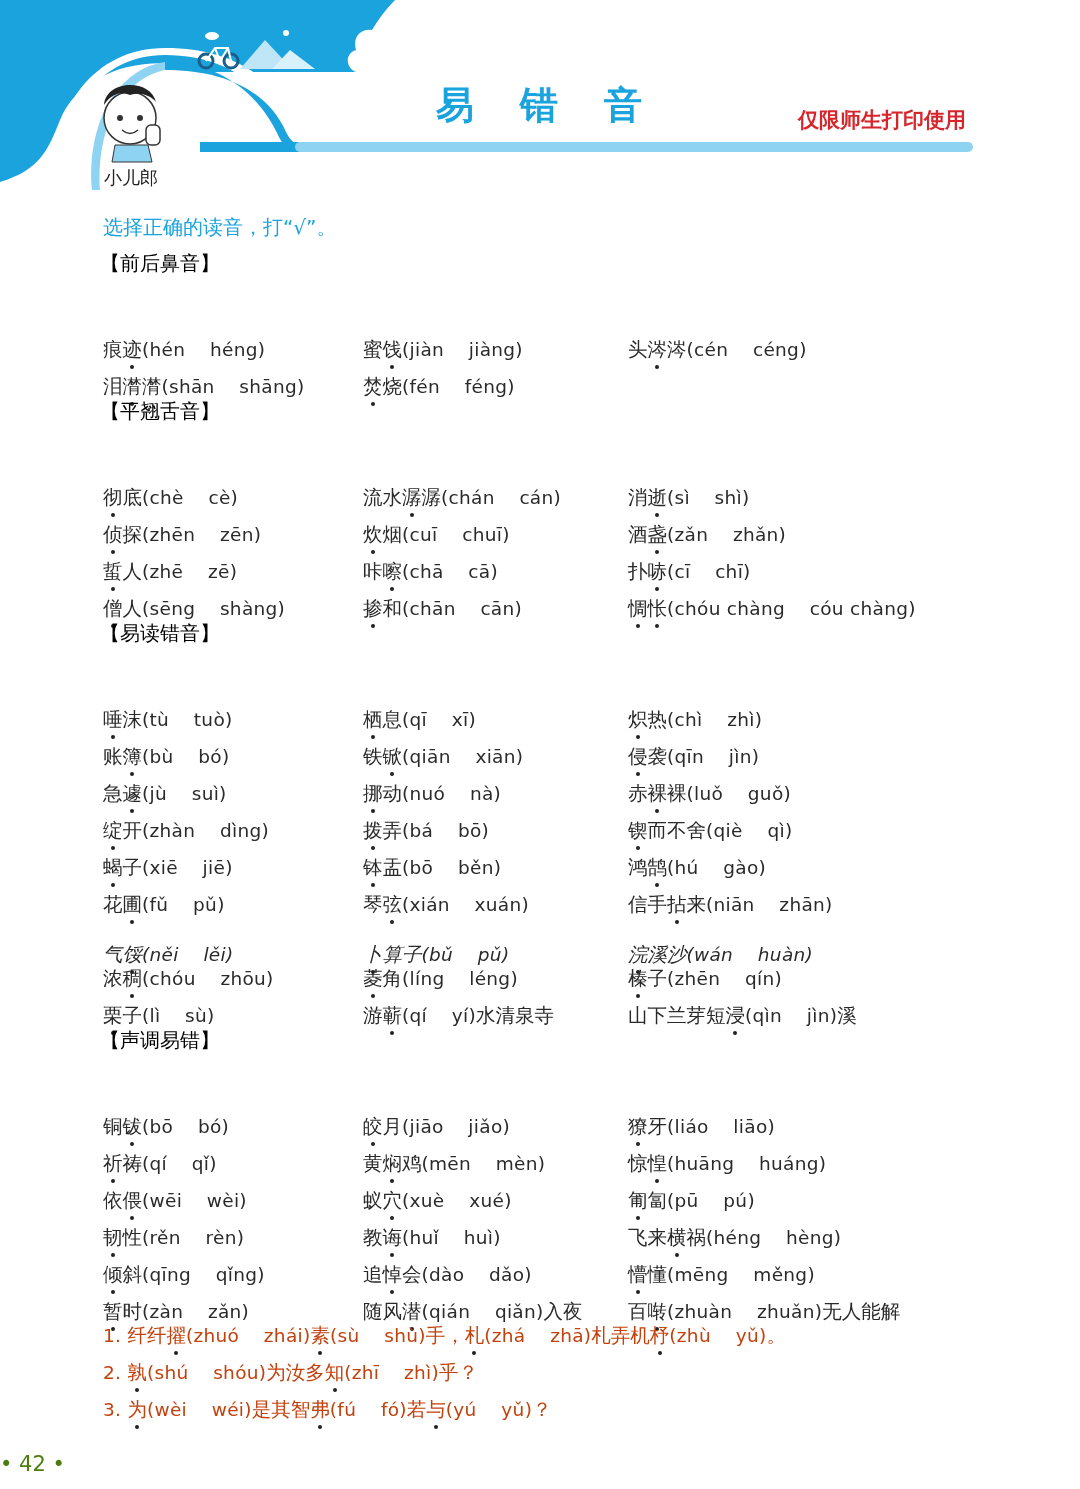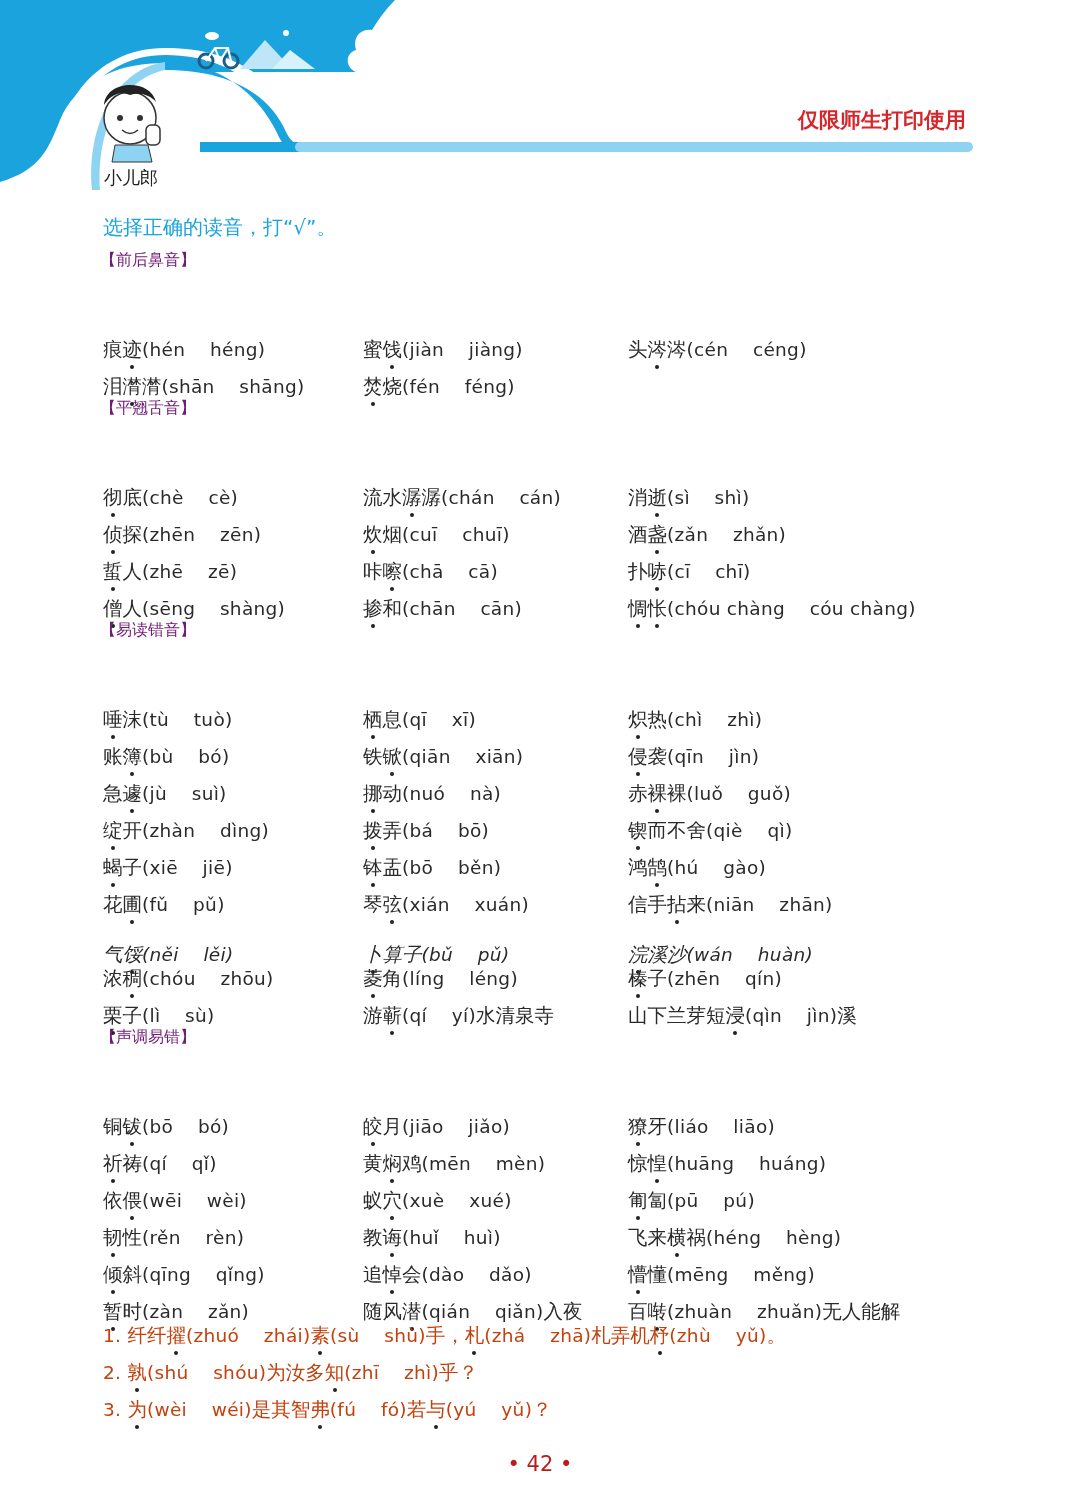--- a/index.html
+++ b/index.html
@@ -23,43 +23,43 @@
     font-size: 18px; color: #222; white-space: nowrap; text-align: center;
   }
 
   
   .instruction {
     position: absolute; left: 103px; top: 214px;
     font-size: 20px; color: #1aa3dc; white-space: nowrap;
   }
   .section-title {
     position: absolute; left: 100px;
-    font-family: Liberation Sans, sans-serif; font-size: 16px; color: #701a75; white-space: nowrap;
+    font-family: Liberation Sans, sans-serif; font-size: 20px; color: #000000; white-space: nowrap;
   }
   .row { position: absolute; left: 0; width: 1080px; height: 37px; margin-top: 48px; }
   .item {
     position: absolute; top: 0; font-size: 19.5px; white-space: pre; color: #2a2a2a;
   }
   .c0 { left: 103px; }
   .c1 { left: 363px; }
   .c2 { left: 628px; }
   .hz { font-family: "DejaVu Serif", serif; position: relative; }
   .py { font-family: "DejaVu Sans", sans-serif; font-size: 18.5px; letter-spacing: 0.3px; }
   .dot { position: relative; }
   .dot::after {
     content: ""; position: absolute; left: 50%; bottom: -8px; width: 4px; height: 4px;
     margin-left: -2px; border-radius: 50%; background: #222;
   }
 
   .sentence {
     position: absolute; left: 103px; font-size: 19.5px; white-space: pre; color: #c2410c;
   }
   .page-number {
-    position: absolute; left: 0; width: 1080px; top: 1452px; text-align: center;
-    font-size: 21px; color: #b91c1c; white-space: nowrap;
+    position: absolute; left: 0; width: 1080px; top: 1452px; text-align: left;
+    font-size: 21px; color: #4d7c0f; white-space: nowrap;
   }
 </style>
 </head>
 <body>
 
 <div class="header">
   <svg width="1080" height="200" viewBox="0 0 1080 200">
 
     <path d="M0,0 L395,0 C385,10 378,20 372,30 C362,28 352,36 356,50 C344,54 346,68 356,72 L340,72 L210,72
              C150,50 80,70 60,120 C48,150 40,170 0,182 Z" fill="#1aa3dc"></path>
@@ -87,20 +87,21 @@
     <circle cx="286" cy="33" r="3" fill="#ffffff"></circle>
 
     <circle cx="130" cy="118" r="26" fill="#ffffff" stroke="#333" stroke-width="1.5"></circle>
     <path d="M104,105 C106,80 150,78 156,102 C150,95 140,92 130,95 C118,90 110,96 104,105 Z" fill="#222"></path>
     <circle cx="120" cy="118" r="3" fill="#333"></circle>
     <circle cx="140" cy="118" r="3" fill="#333"></circle>
     <path d="M122,130 Q130,137 138,130" stroke="#333" stroke-width="1.5" fill="none"></path>
     <path d="M112,162 L115,145 L148,145 L152,162 Z" fill="#8fd3f2" stroke="#333" stroke-width="1"></path>
     <rect x="146" y="125" width="14" height="20" rx="5" fill="#ffffff" stroke="#333" stroke-width="1.5"></rect>
   </svg>
+  <div class="title">易错音</div>
   <div class="watermark">仅限师生打印使用</div>
   <div class="mascot-name">小儿郎</div>
 </div>
 
 <div class="instruction">选择正确的读音，打“√”。</div>
 
 <div id="sections">
     <div class="section-title" style="top: 250px;">【前后鼻音】</div>
     <div class="row" style="top: 288px;">
       <div class="item c0"><span class="hz">痕</span><span class="hz dot">迹</span><span class="py">(hén    héng)</span></div>

